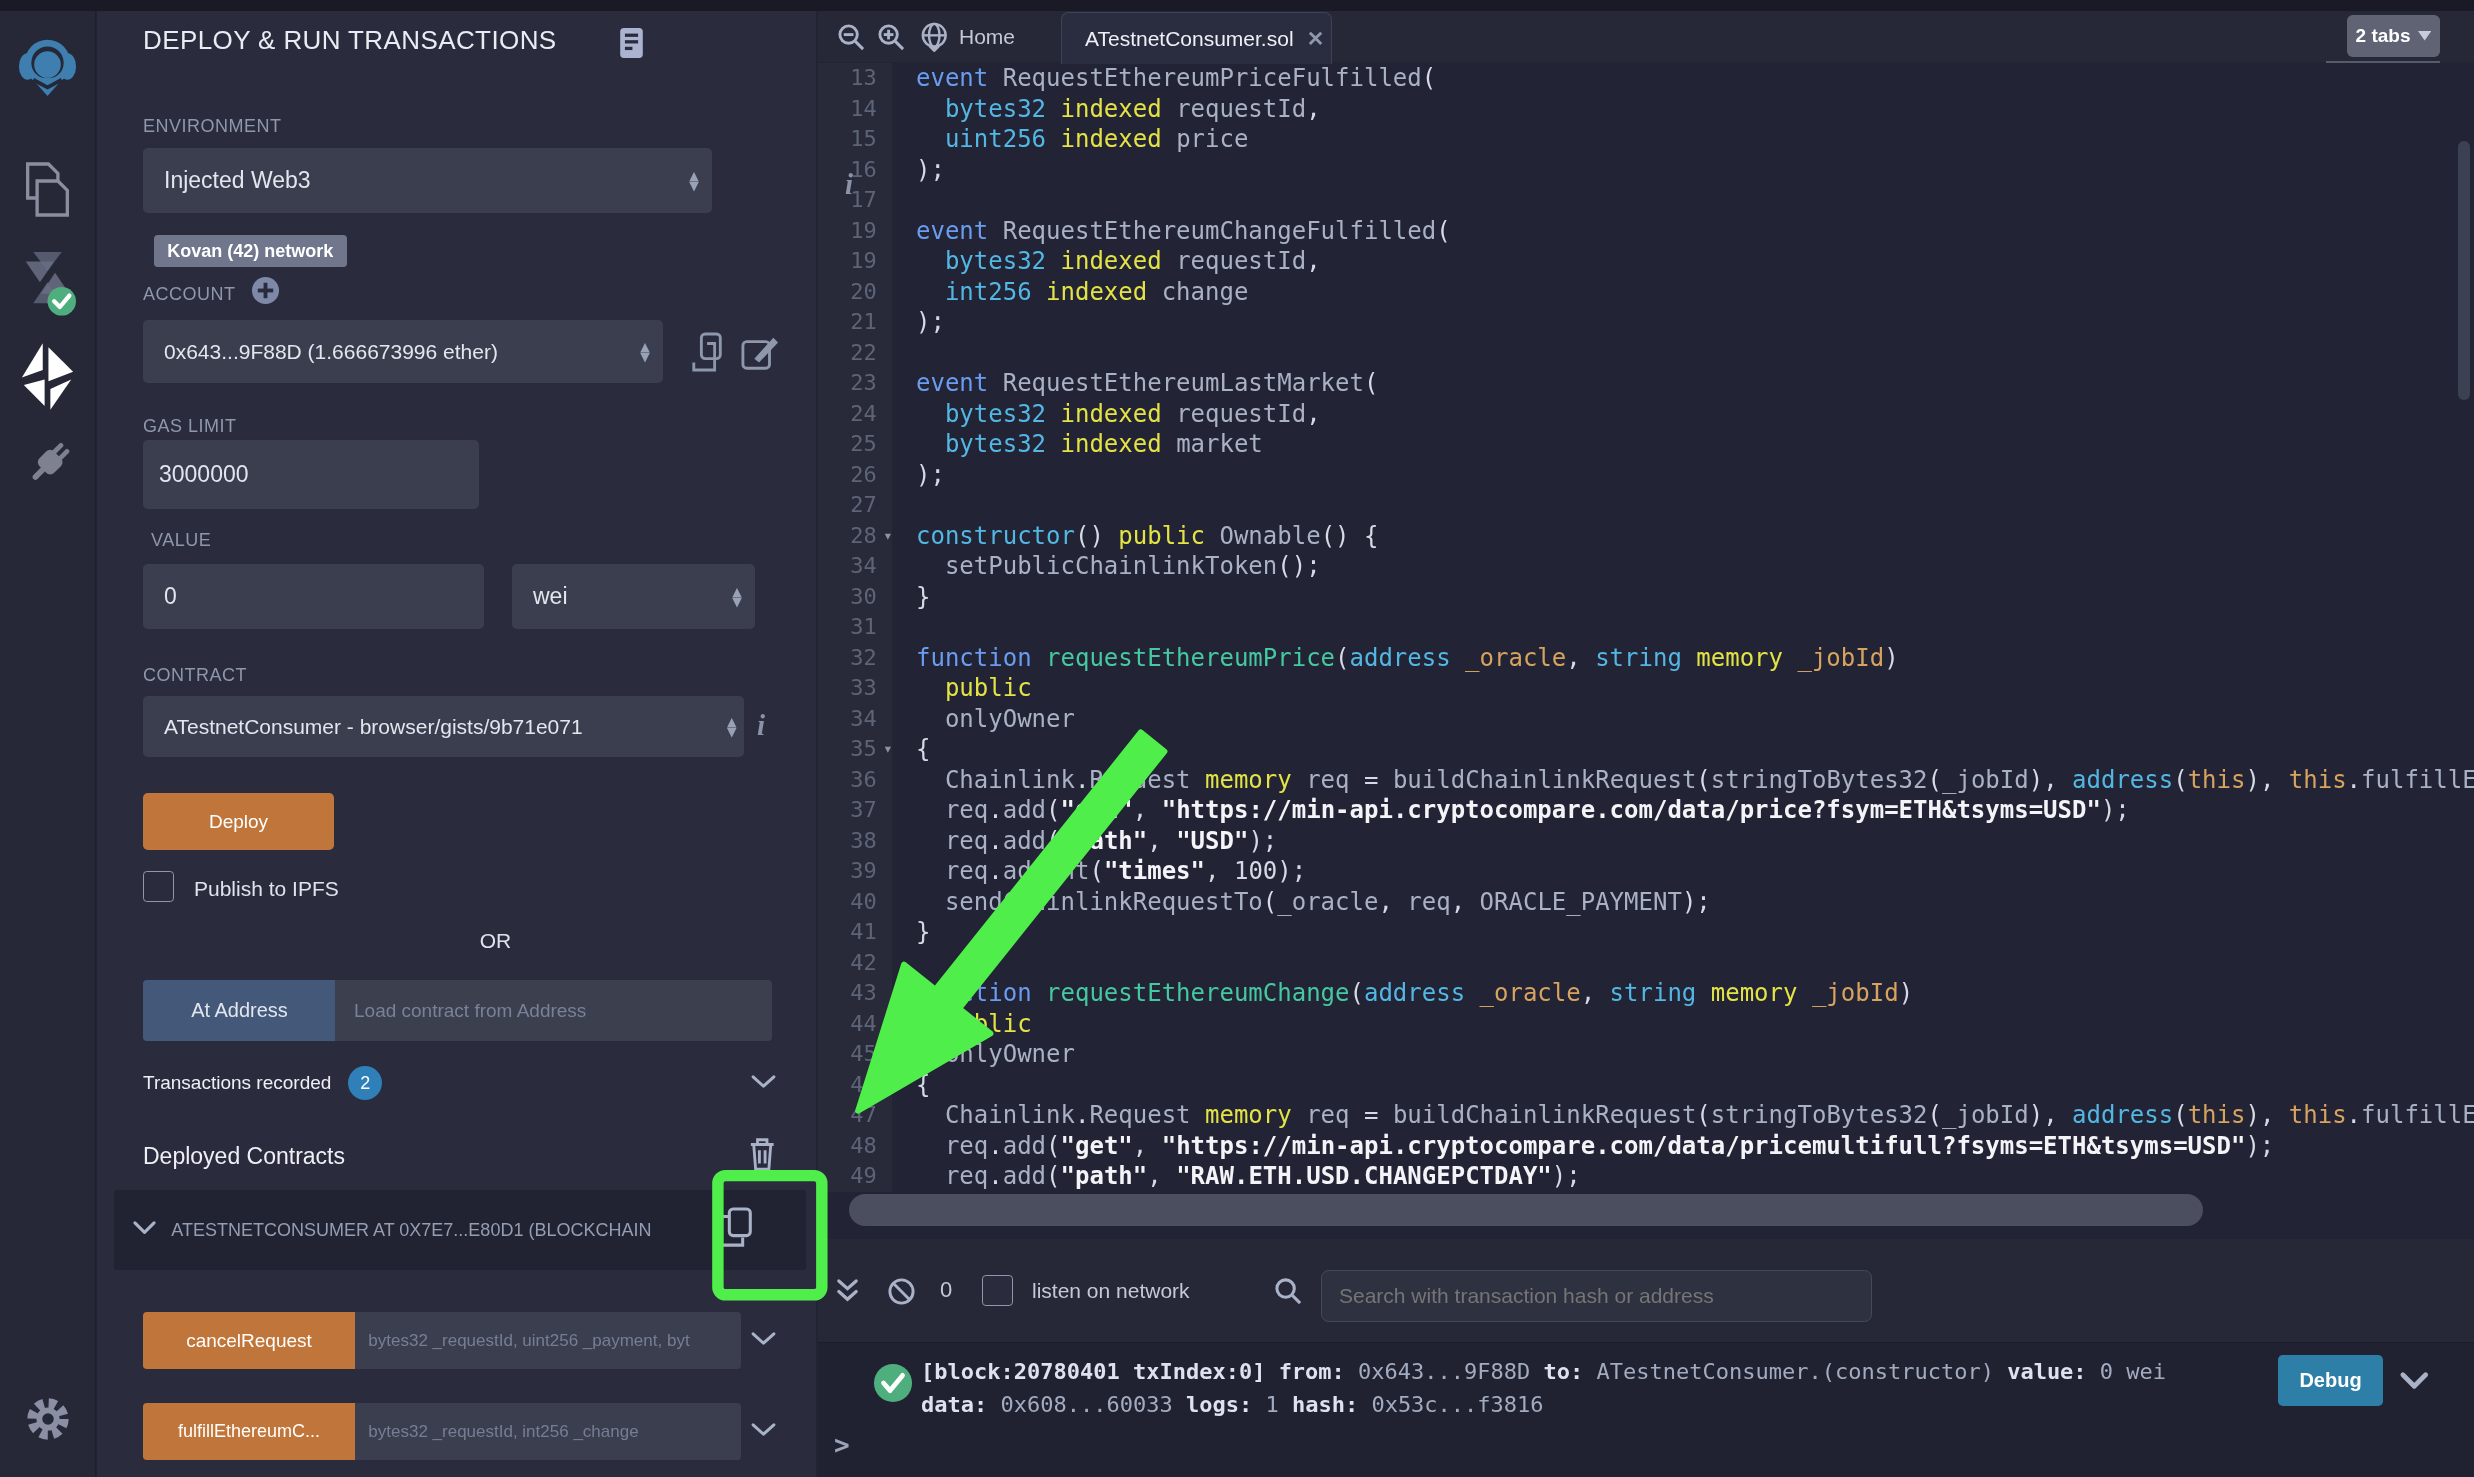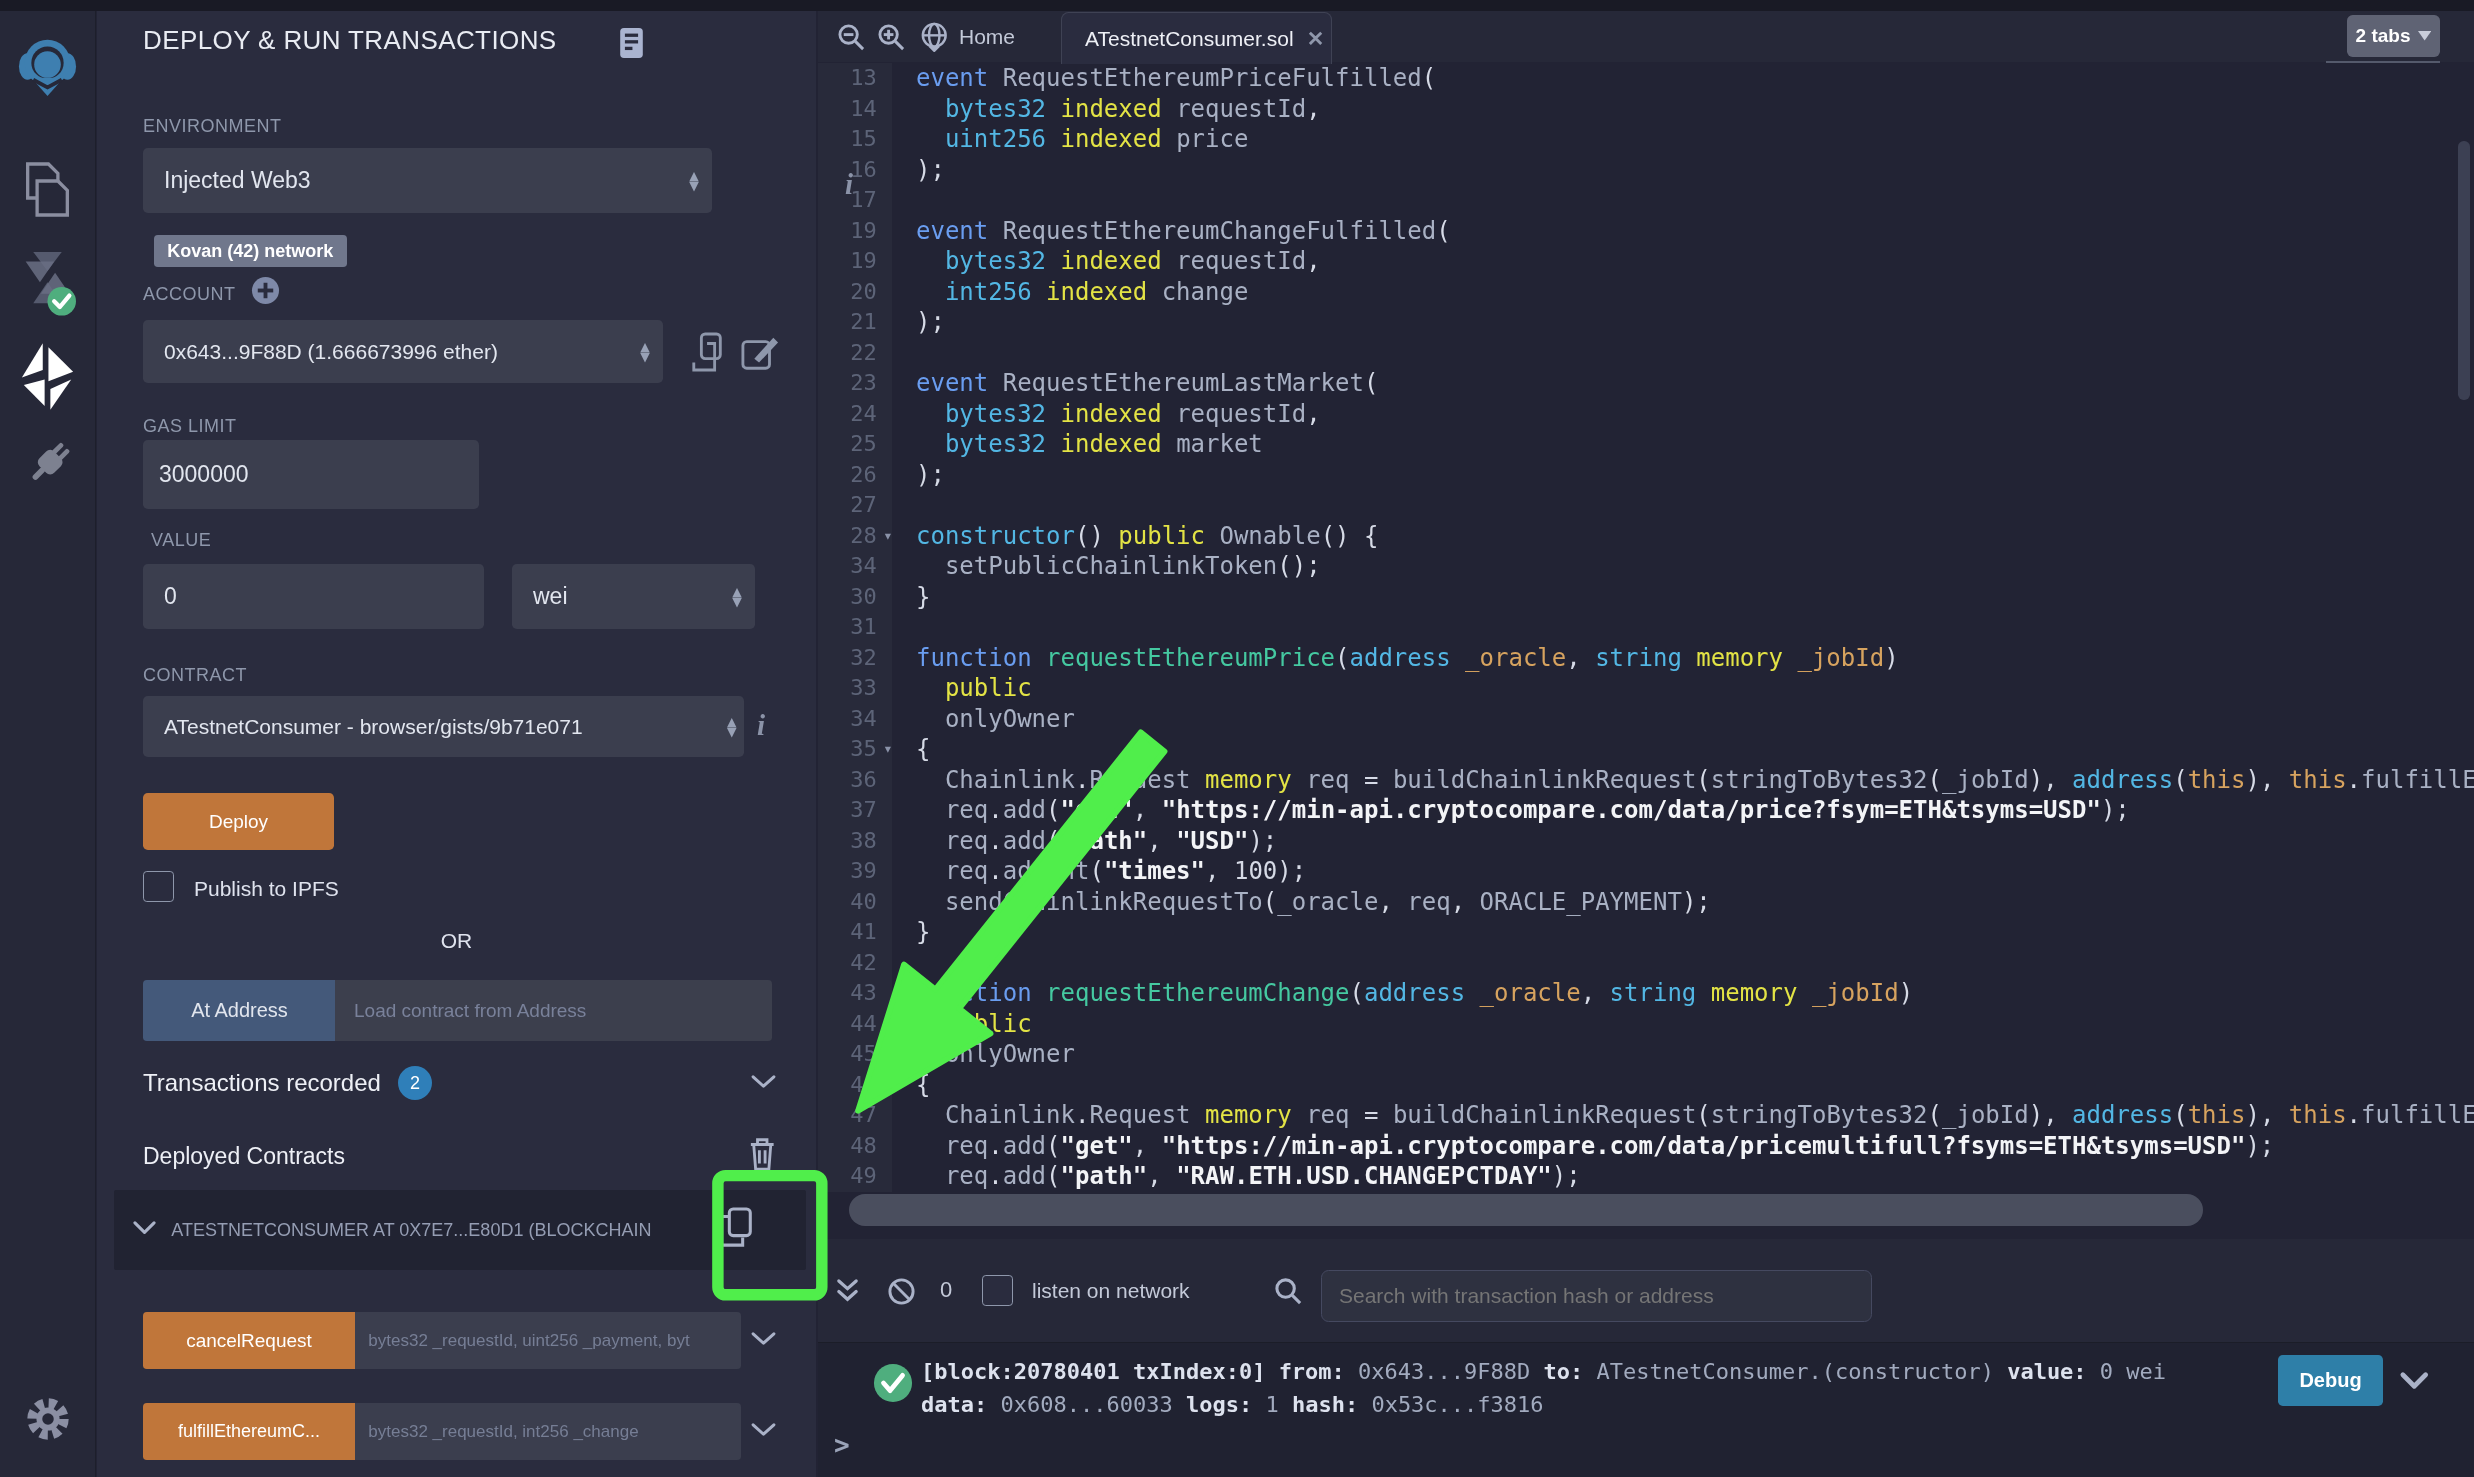--- a/index.html
+++ b/index.html
@@ -172,28 +172,28 @@
       <span class="updown" style="right:7.6px;">▲<span>▼</span></span>
     </div>
     <div class="abs" style="left:660px;top:709px;font-family:'Liberation Serif',serif;font-weight:bold;font-style:italic;
          font-size:29px;color:#8b93a8;">i</div>
 
     <button class="orange-btn" style="left:46px;top:793px;width:191px;height:57px;">Deploy</button>
 
     <div class="checkbox" style="left:46px;top:871px;"></div>
     <div class="abs" style="left:97px;top:877px;font-size:21px;color:#dfe3ee;">Publish to IPFS</div>
 
-    <div class="abs" style="left:0;top:929px;width:719px;text-align:center;font-size:21px;color:#dfe3ee;">OR</div>
+    <div class="abs" style="left:0;top:929px;width:719px;text-align:center;font-size:21px;color:#dfe3ee;padding-left:39px;">OR</div>
 
     <button class="abs" style="left:46px;top:980px;width:193px;height:61px;background:#44597a;border:none;
             border-radius:3.8px 0 0 3.8px;color:#e2e6ee;font-size:20px;font-family:'Liberation Sans',sans-serif;">At Address</button>
     <input class="flat-input" style="left: 238px; top: 980px; width: 418px; height: 61px; font-size: 19px; background: rgb(60, 63, 77); border-radius: 0px 3.8px 3.8px 0px; padding-left: 19px;" readonly="" placeholder="Load contract from Address">
 
     <div class="abs" style="left:46px;top:1066px;width:634px;display:flex;align-items:center;">
-      <span style="font-size:24px;color:#eef0f6;">Transactions recorded</span>
+      <span style="font-size:19px;color:#eef0f6;">Transactions recorded</span>
       <span style="margin-left:17px;width:34px;height:34px;border-radius:50%;background:#2f7fb9;color:#fff;font-size:18px;
             display:flex;align-items:center;justify-content:center;">2</span>
       <span style="margin-left:auto;">
         <svg class="chev-svg" width="27" height="17" viewBox="0 0 28 18">
             <polyline points="3,4 14,14 25,4"></polyline>
           </svg>
       </span>
     </div>
 
     <div class="abs" style="left:46px;top:1136px;width:634px;display:flex;align-items:center;">

